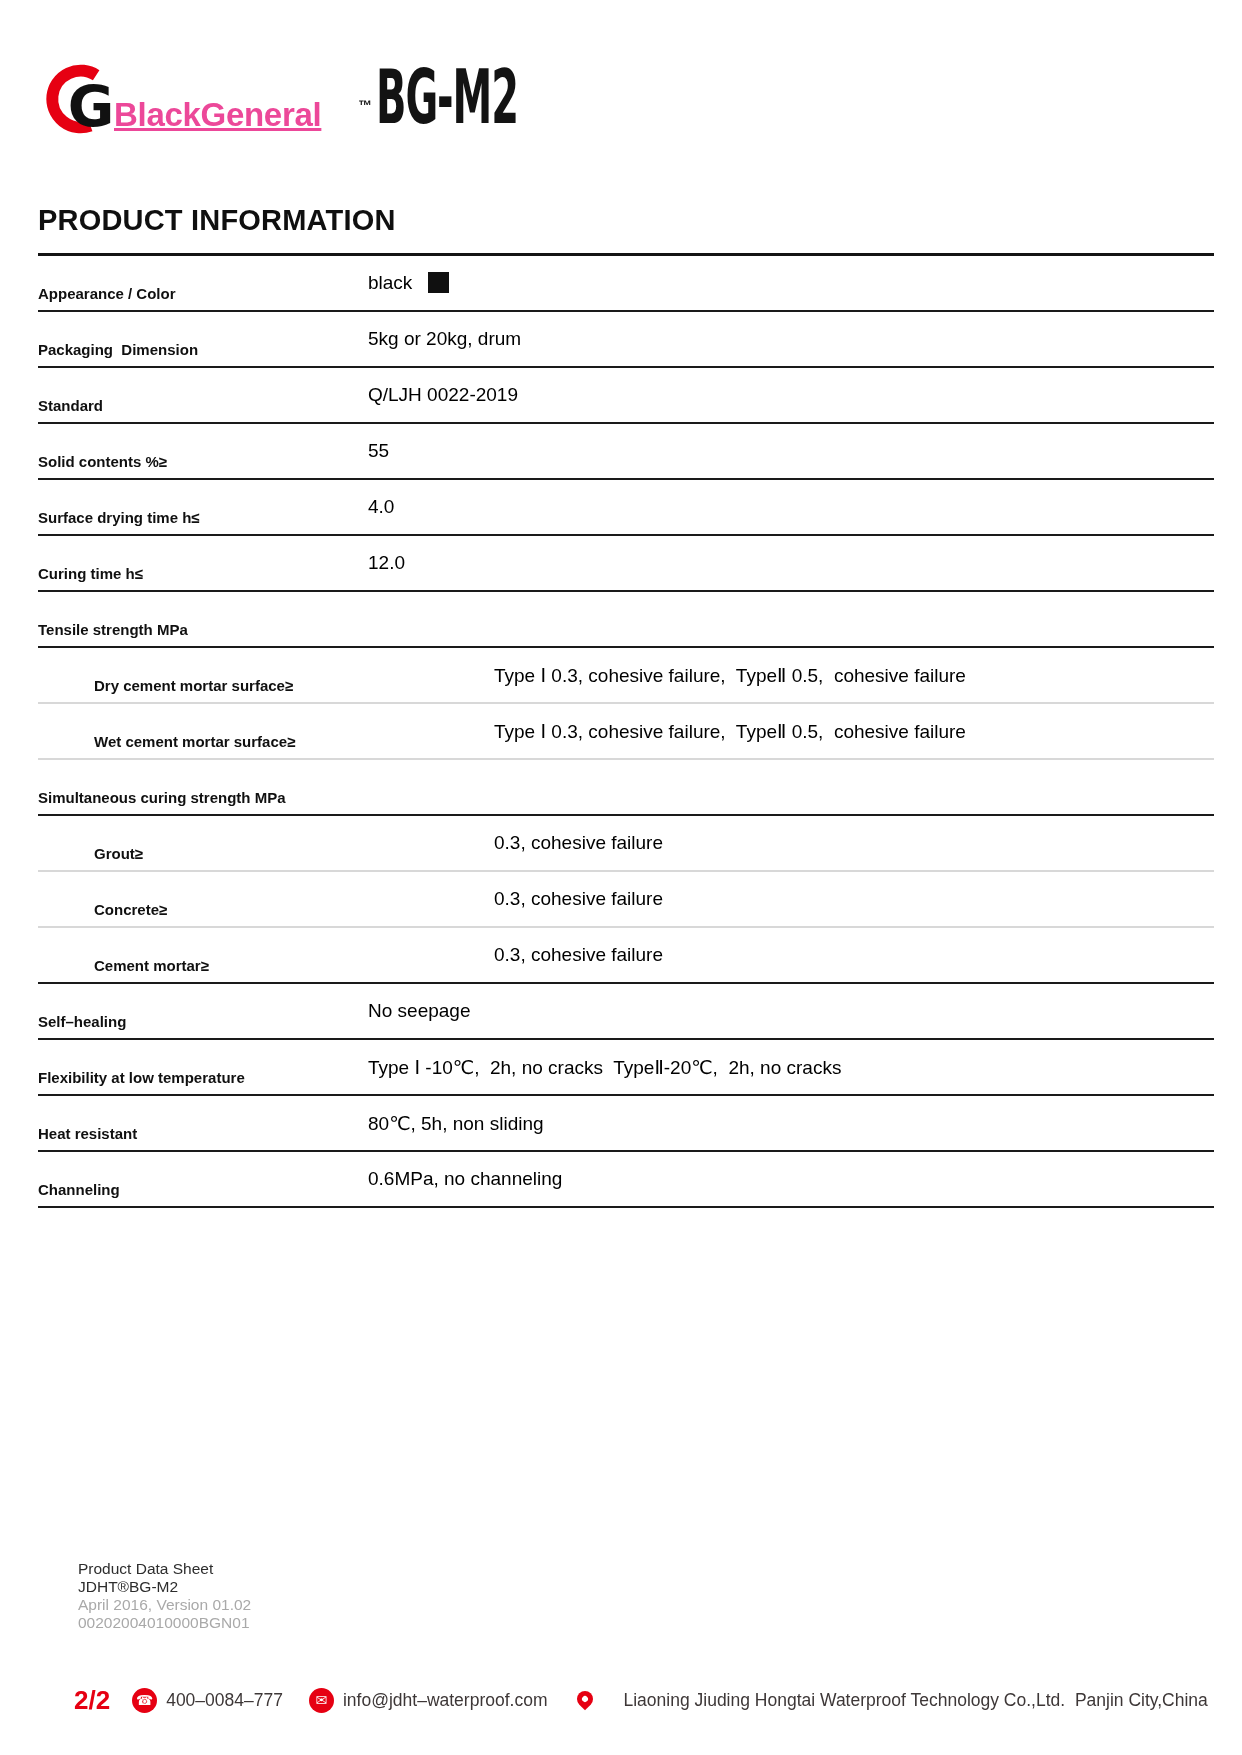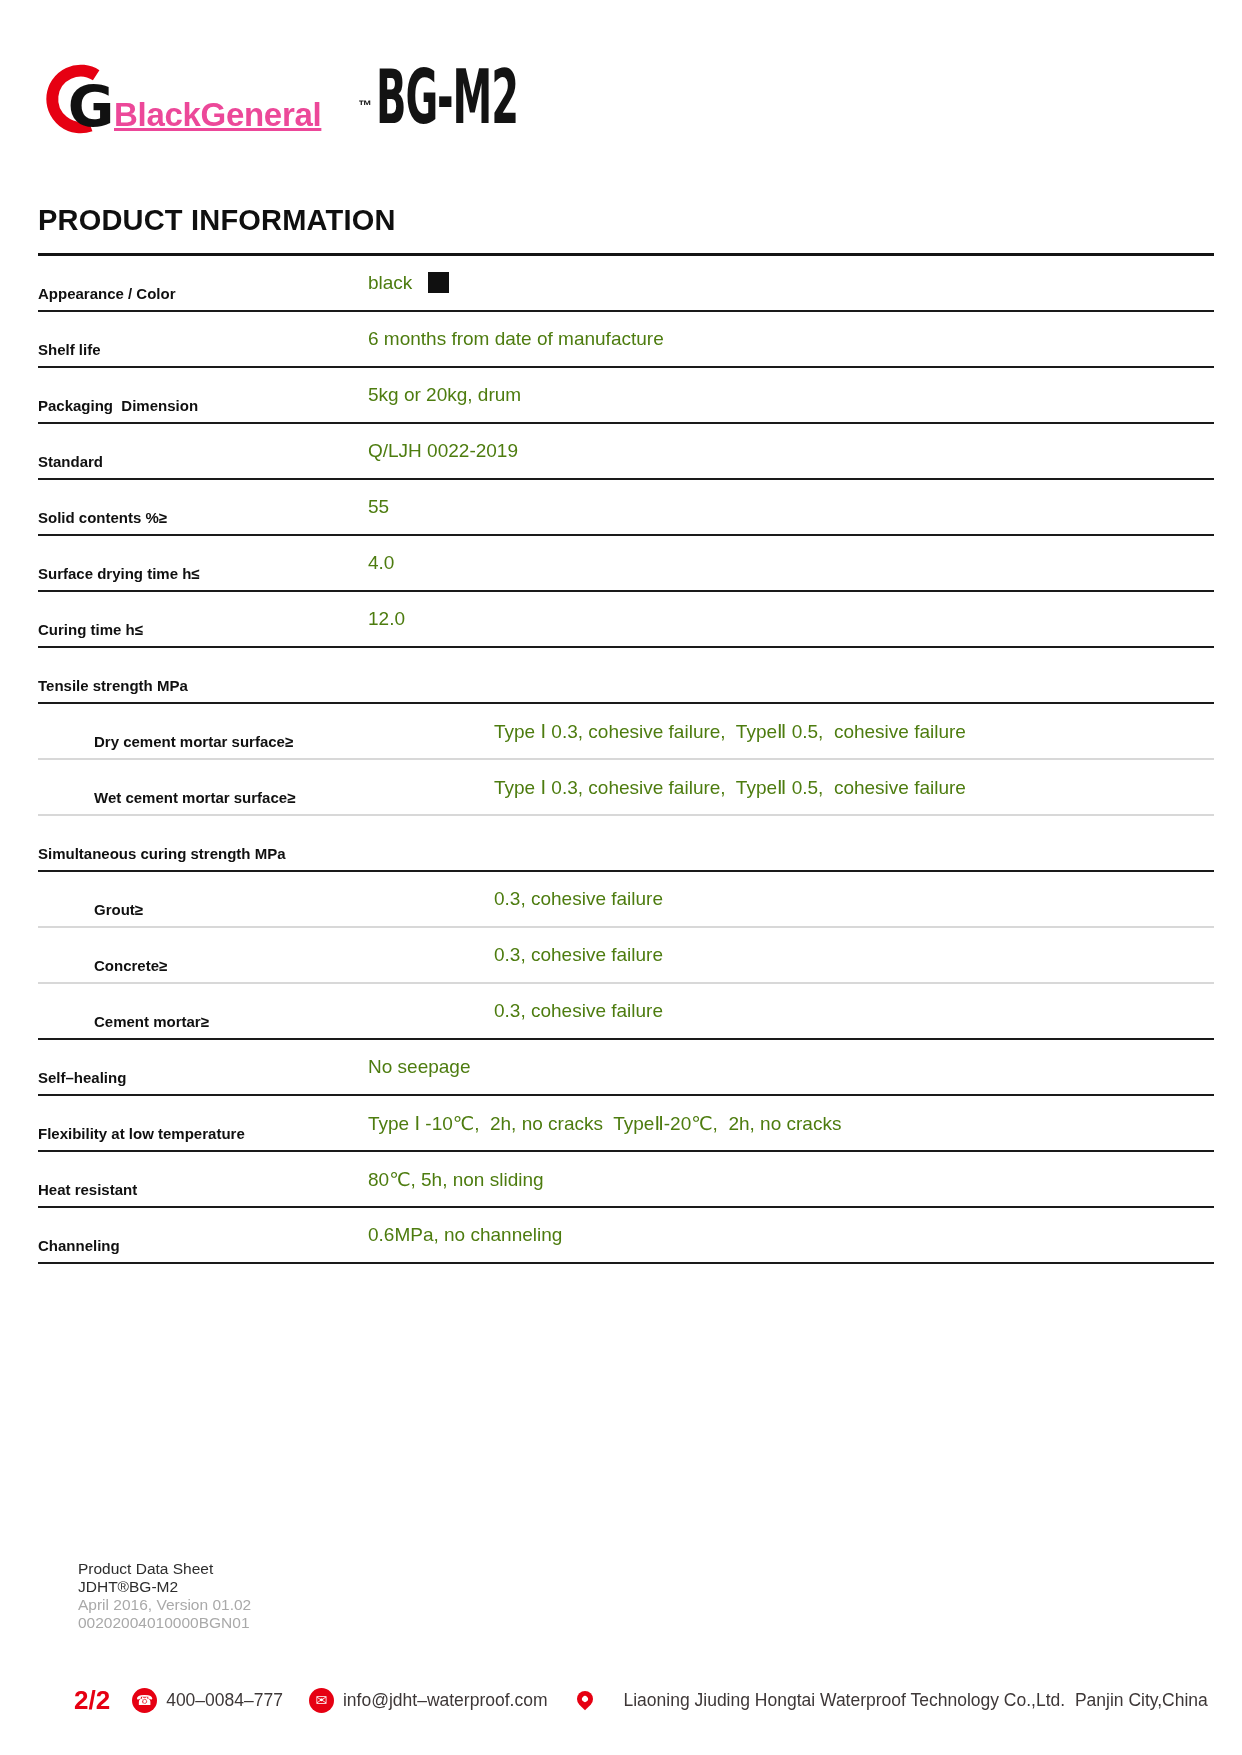--- a/index.html
+++ b/index.html
@@ -24,21 +24,21 @@
   
   .content { position:absolute; left:38px; top:204px; width:1176px; }
   .section-title { font-size:29px; font-weight:700; margin:0 0 16px 0; color:#0f0f0f; letter-spacing:0.2px; }
   .rule { height:3px; background:#141414; }
   .row { height:54px; display:flex; align-items:center; position:relative; border-bottom:2px solid #1a1a1a; }
   .row.light { border-bottom-color:#d8d8d8; }
   .row .label { font-size:15px; font-weight:700; color:#101010; white-space:pre-wrap;margin-top:20px; }
   .row.sub .label { padding-left:56px; }
   .row .value {
     position:absolute; left:330px; top:50%; transform:translateY(-50%);
-    font-size:19px; font-weight:400; color:#4d7c0f; white-space:pre-wrap;
+    font-size:19px; font-weight:400; color:#000000; white-space:pre-wrap;
   }
   .row.sub .value { left:456px; }
   .swatch { display:inline-block; width:21px; height:21px; background:#101010; margin-left:16px; vertical-align:-4px; }
 
   
   .footer { position:absolute; left:78px; top:1560px; font-size:15.5px; line-height:18px; }
   .footer .dark { color:#2d2d2d; }
   .footer .muted { color:#a9a9a9; }
 
   
@@ -72,24 +72,20 @@
   <div class="model">BG-M2</div>
 
 
   <div class="content">
     <h1 class="section-title">PRODUCT INFORMATION</h1>
     <div class="rule"></div>
 
     <div class="row">
       <span class="label">Appearance / Color</span>
       <span class="value"><span>black</span><span class="swatch"></span></span>
-    </div>
-    <div class="row">
-      <span class="label">Shelf life</span>
-      <span class="value">6 months from date of manufacture</span>
     </div>
     <div class="row">
       <span class="label">Packaging  Dimension</span>
       <span class="value">5kg or 20kg, drum</span>
     </div>
     <div class="row">
       <span class="label">Standard</span>
       <span class="value">Q/LJH 0022-2019</span>
     </div>
     <div class="row">

